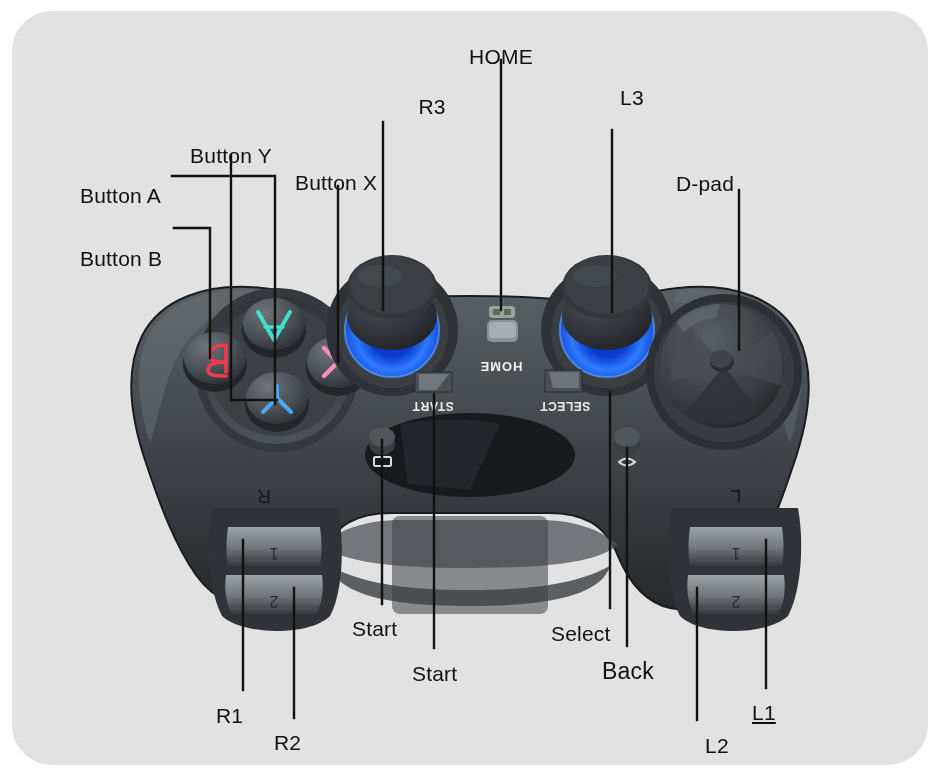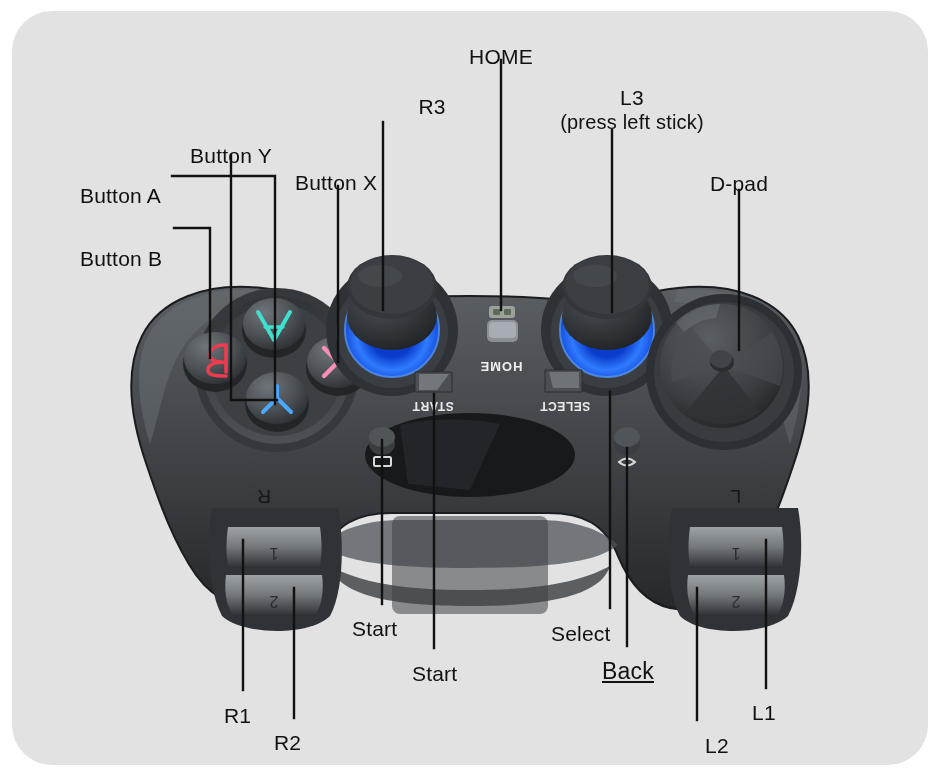--- a/index.html
+++ b/index.html
@@ -267,34 +267,33 @@
   <div class="lbl" style="left:295px;top:170px;"><span>Button X</span></div>
 
   <div class="lbl c" style="left:432px;top:82px;margin-top:12px;">
     <span>R3</span>
   </div>
 
   <div class="lbl c" style="left:501px;top:44px;"><span>HOME</span></div>
 
   <div class="lbl c" style="left:632px;top:85px;">
     <span>L3</span>
-    <span class="sub">(press left stick)</span>
   </div>
 
-  <div class="lbl c" style="left:739px;top:171px;"><span>D-pad</span></div>
+  <div class="lbl c" style="left:705px;top:171px;"><span>D-pad</span></div>
 
   <div class="lbl" style="left:352px;top:616px;"><span>Start</span></div>
 
   <div class="lbl" style="left:412px;top:661px;"><span>Start</span></div>
 
   <div class="lbl" style="left:551px;top:621px;"><span>Select</span></div>
 
-  <div class="lbl" style="left:602px;top:659px;font-size:23px;text-decoration:underline;"><span>Back</span></div>
-
-  <div class="lbl" style="left:224px;top:703px;text-align:right;"><span>R1</span></div>
+  <div class="lbl" style="left:602px;top:659px;font-size:23px;"><span>Back</span></div>
+
+  <div class="lbl" style="left:216px;top:703px;text-align:right;"><span>R1</span></div>
 
   <div class="lbl" style="left:274px;top:730px;text-align:center;"><span>R2</span></div>
 
-  <div class="lbl" style="left:752px;top:700px;"><span>L1</span></div>
+  <div class="lbl" style="left:752px;top:700px;text-decoration:underline;"><span>L1</span></div>
 
   <div class="lbl" style="left:684px;top:733px;margin-left:21px;"><span>L2</span></div>
 
 </div>
 
 </body></html>

